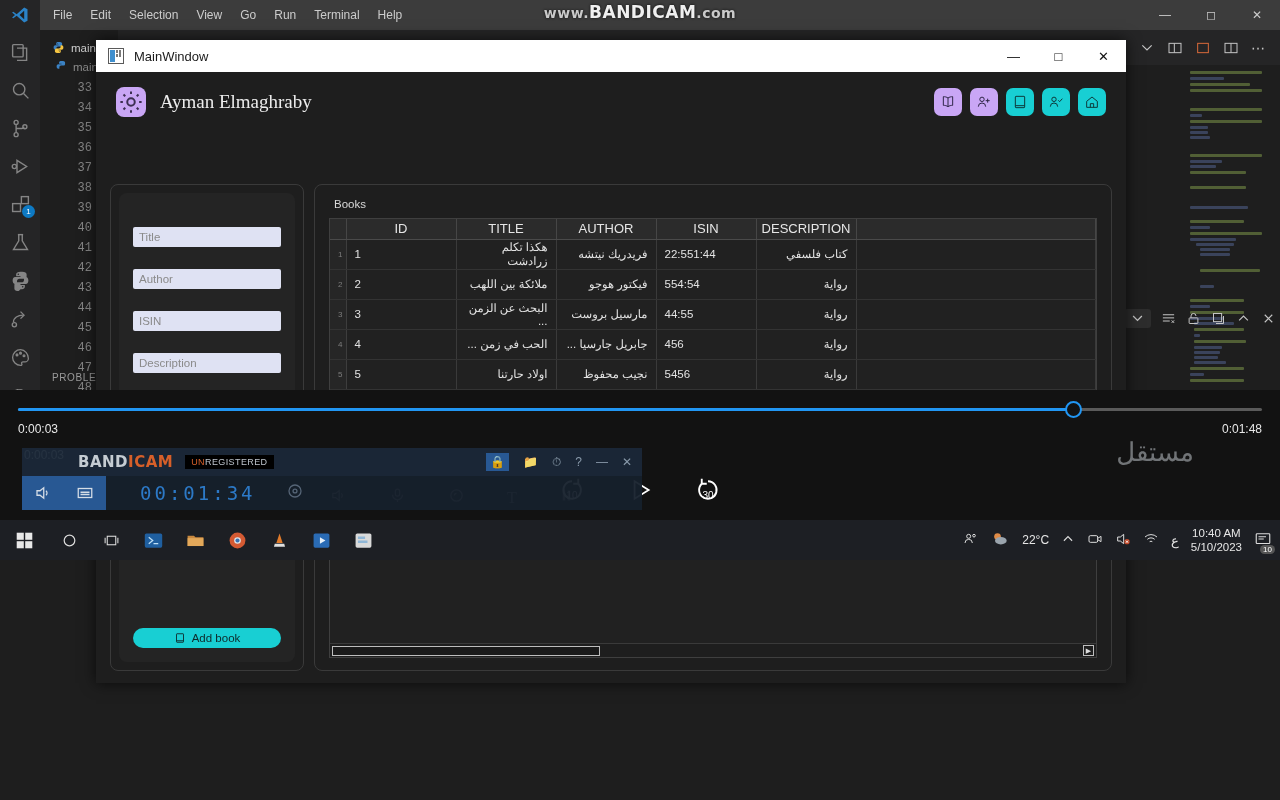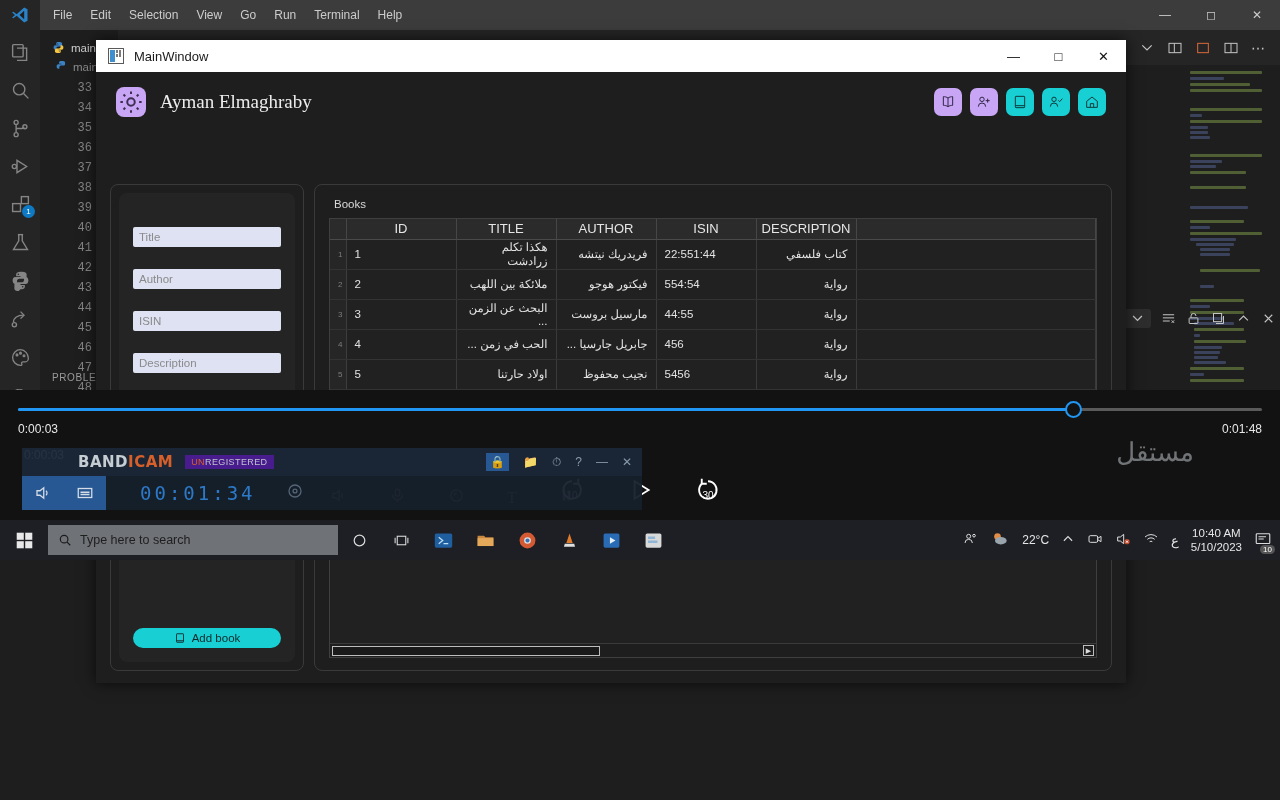--- a/index.html
+++ b/index.html
@@ -108,21 +108,21 @@
       color:#8d8d8d; align-items:center; }
 
   
   .bandibar { position:absolute; left:22px; bottom:50px; width:620px; height:62px;
       background:#1b2838; opacity:.95; }
   .bandi-top { height:28px; display:flex; align-items:center; padding-left:56px;
       gap:12px; }
   .bandi-name { font-family:"DejaVu Sans", sans-serif; font-weight:bold; font-size:15px;
       color:#cfd6dd; letter-spacing:0.5px; }
   .bandi-name i { color:#e2642b; font-style:normal; }
-  .bandi-unreg { background:#4c1d95; color:#c7ced6; font-size:9px; padding:2px 6px;
+  .bandi-unreg { background:#000000; color:#c7ced6; font-size:9px; padding:2px 6px;
       letter-spacing:.4px; }
   .bandi-unreg i { color:#e2642b; font-style:normal; }
   .bandi-top-icons { margin-left:auto; display:flex; align-items:center; gap:14px;
       padding-right:10px; color:#8fa0b2; font-size:12px; }
   .bandi-bottom { height:34px; display:flex; align-items:center; background:#16202c; }
   .bandi-btn { width:42px; height:34px; display:flex; align-items:center; justify-content:center;
       background:#2a5c9a; color:#dfe8f2; }
   .bandi-time { font-family:"DejaVu Sans Mono", monospace; font-size:19px; color:#2e7fd1;
       letter-spacing:3px; padding-left:34px; }
   .rec-time { position:absolute; left:24px; bottom:98px; color:#f2f2f2; font-size:12px; }
@@ -214,20 +214,23 @@
         <span>Terminal</span>
         <span>Help</span>
       </div>
       <div class="win-ctl">
         <div>—</div>
         <div>◻</div>
         <div>✕</div>
       </div>
     </div>
 
+    <div class="bandicam-wm">
+      <span class="lt">www.</span><span>BANDICAM</span><span class="lt">.com</span>
+    </div>
 
     <div class="vs-activity">
       <div class="act-ico">
         <svg viewBox="0 0 24 24" fill="none" stroke="#858585" stroke-width="1.6">
             <rect x="3" y="3" width="12" height="14" rx="1"></rect>
             <path d="M8 7h11v14H8"></path>
           </svg>
       </div>
       <div class="act-ico">
         <svg viewBox="0 0 24 24" fill="none" stroke="#858585" stroke-width="1.6">
@@ -767,27 +770,20 @@
 
   <div class="taskbar">
     <div class="tb-start">
       <svg width="17" height="17" viewBox="0 0 24 24" fill="#e8e8e8">
           <rect x="1" y="1" width="10" height="10"></rect>
           <rect x="13" y="1" width="10" height="10"></rect>
           <rect x="1" y="13" width="10" height="10"></rect>
           <rect x="13" y="13" width="10" height="10"></rect>
         </svg>
     </div>
-    <div class="tb-search">
-      <svg width="14" height="14" viewBox="0 0 24 24" fill="none" stroke="#1b1b1b" stroke-width="2">
-          <circle cx="10.5" cy="10.5" r="6.5"></circle>
-          <path d="M15.5 15.5L21 21"></path>
-        </svg>
-      <span style="color:#1e1e1e;">Type here to search</span>
-    </div>
     <div class="tb-ico">
       <svg width="17" height="17" viewBox="0 0 24 24" fill="none" stroke="#dcdcdc" stroke-width="1.7">
           <circle cx="12" cy="12" r="7.5"></circle>
         </svg>
     </div>
     <div class="tb-ico">
       <svg width="17" height="17" viewBox="0 0 24 24" fill="none" stroke="#dcdcdc" stroke-width="1.5">
           <rect x="6" y="6" width="12" height="12"></rect>
           <path d="M3 8v8M21 8v8"></path>
         </svg>

